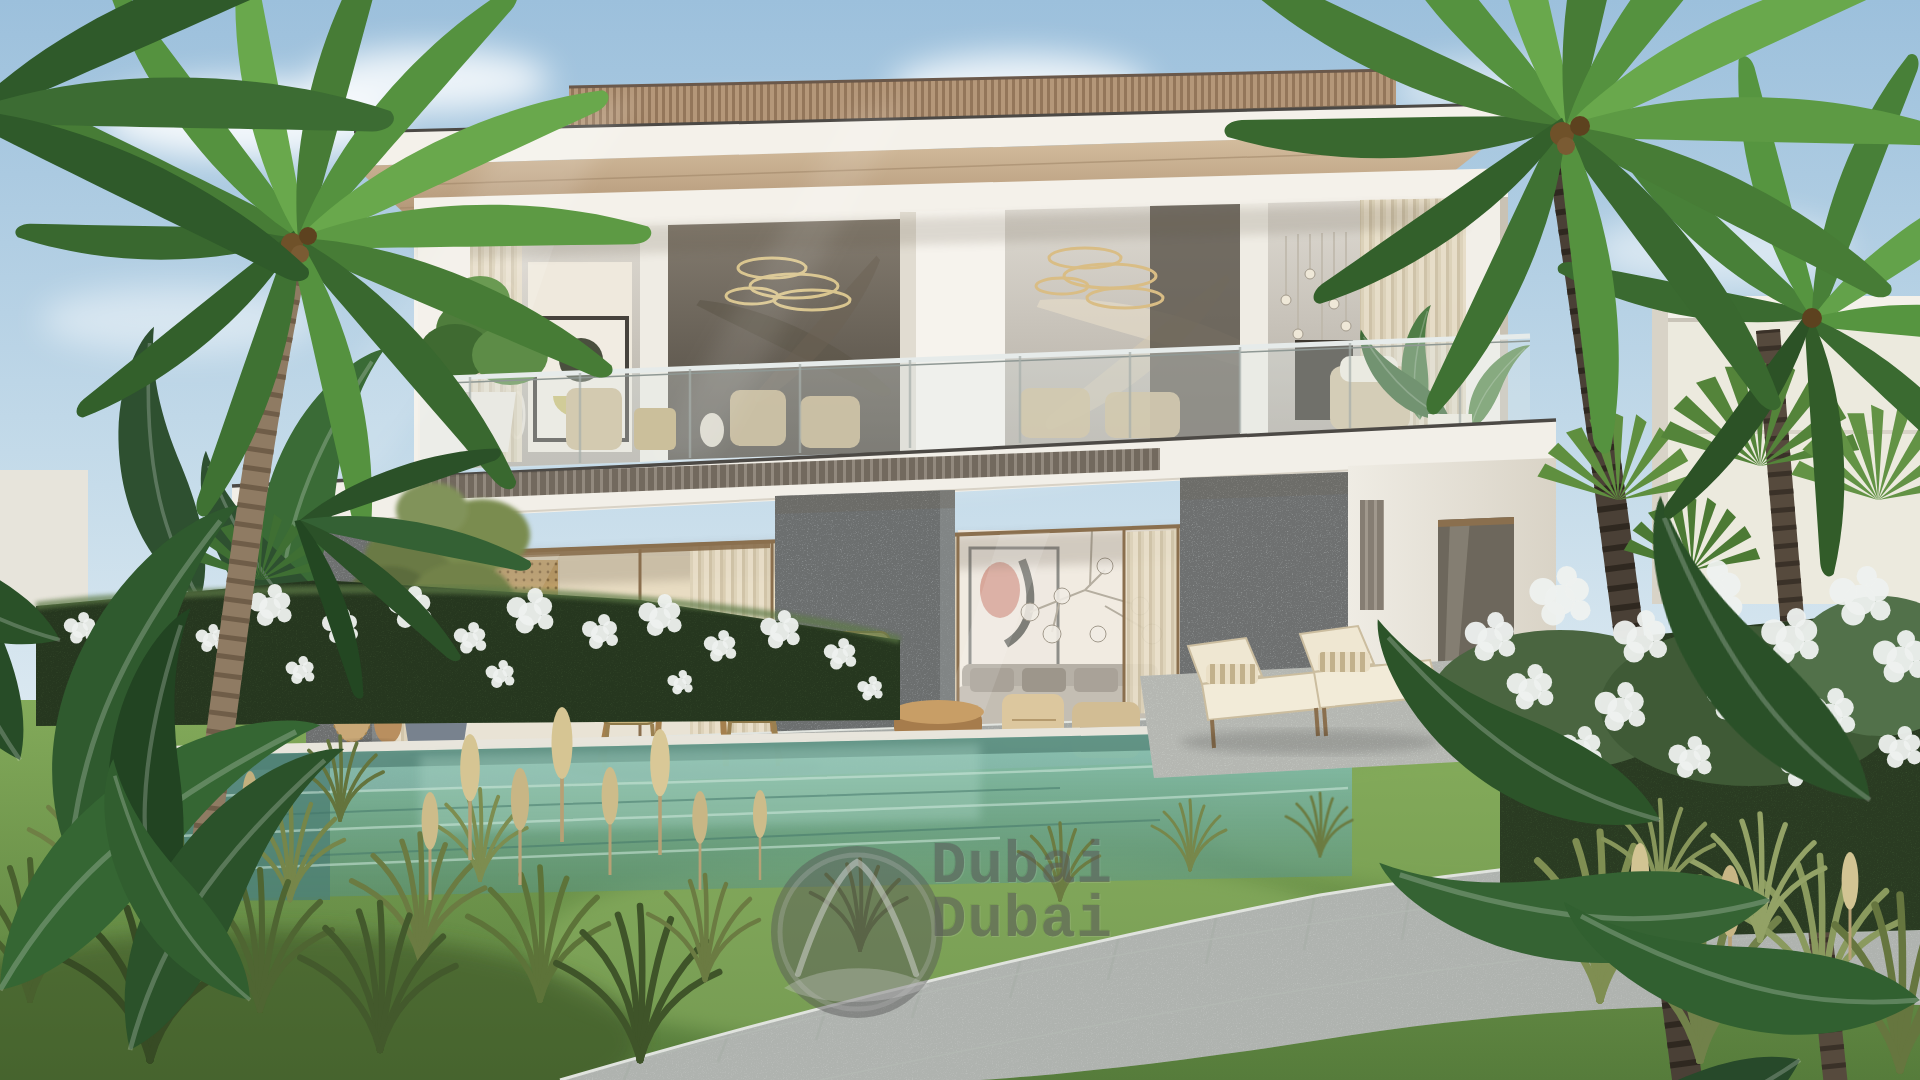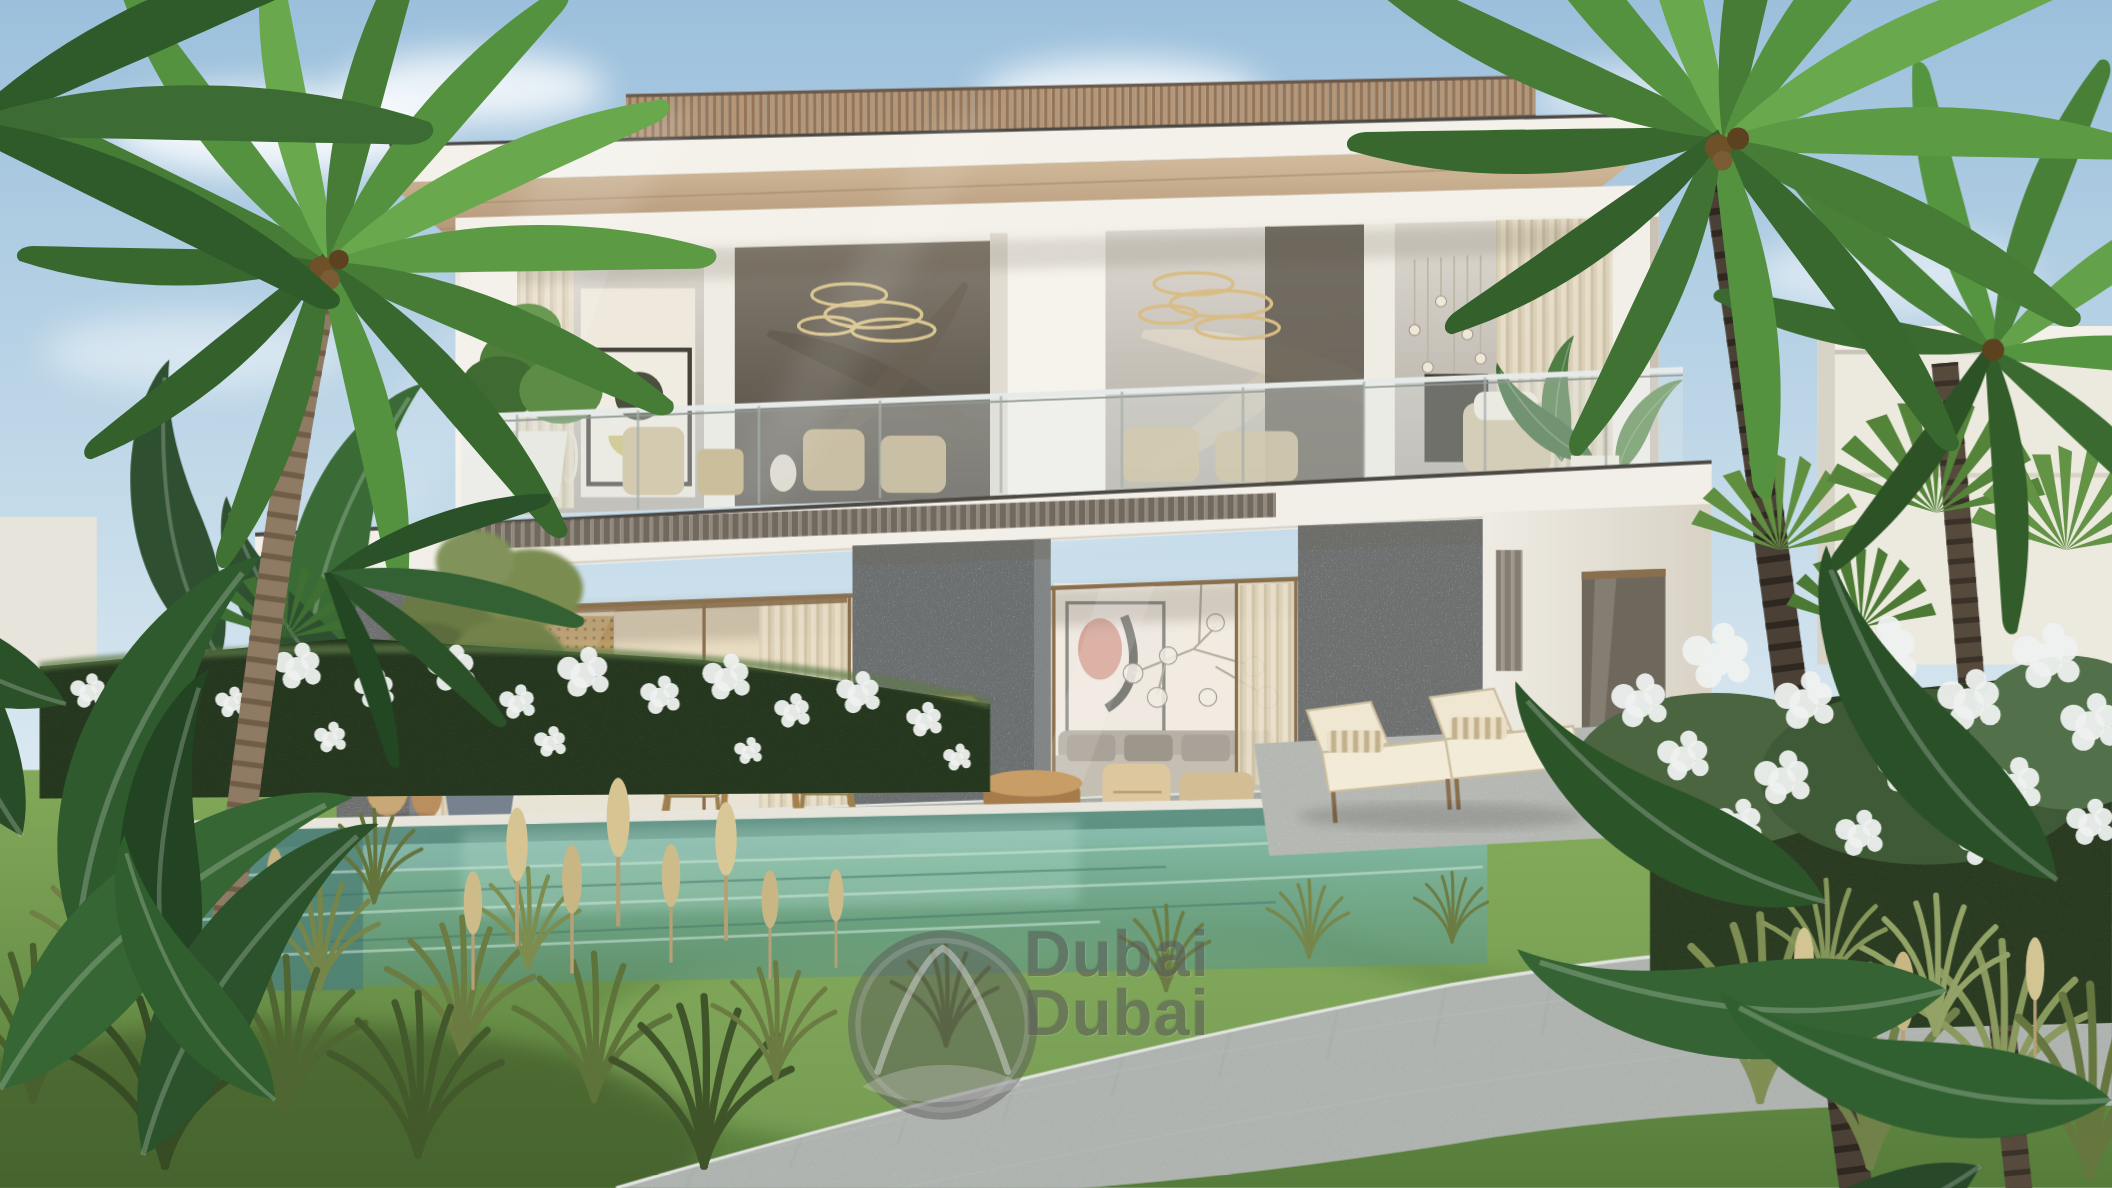--- a/index.html
+++ b/index.html
@@ -4,21 +4,21 @@
 <style>
   :root{
     --sky-top:#9cc0dc; --sky-low:#eaf2f6;
     --villa-white:#f3f0e9; --wood-soffit:#c3a886; --roof-slat:#b2957b;
     --bronze:#8a6f4e; --stone:#b9bdbd; --curtain:#dfd4bd;
     --pool:#6fae9e; --lawn:#6f9a4d; --path:#c9cdc9; --hedge:#3c5531;
     --watermark-gray:#5a5a5a; --cream:#efe7d2;
   }
   *{margin:0;padding:0;box-sizing:border-box;}
   html,body{width:1920px;height:1080px;overflow:hidden;background:#cfe0ec;}
-  .stage{position:relative;width:1920px;height:1080px;font-family:Liberation Sans, sans-serif;}
+  .stage{position:relative;width:1920px;height:1080px;font-family:Liberation Mono, monospace;}
   .scene-svg{position:absolute;inset:0;display:block;}
   
   .watermark{position:absolute;left:0;top:0;width:100%;height:100%;pointer-events:none;}
   .wm-logo{position:absolute;left:762px;top:842px;width:192px;height:184px;}
   .wm-text{position:absolute;left:931px;top:840px;line-height:54px;font-size:59px;font-weight:800;
            letter-spacing:1px;color:var(--watermark-gray);opacity:.56;
            text-shadow:1px 1px 0 rgba(248,248,248,.20), -1px -1px 0 rgba(40,40,40,.14);}
   .wm-line{display:block;}
 </style>
 </head>

